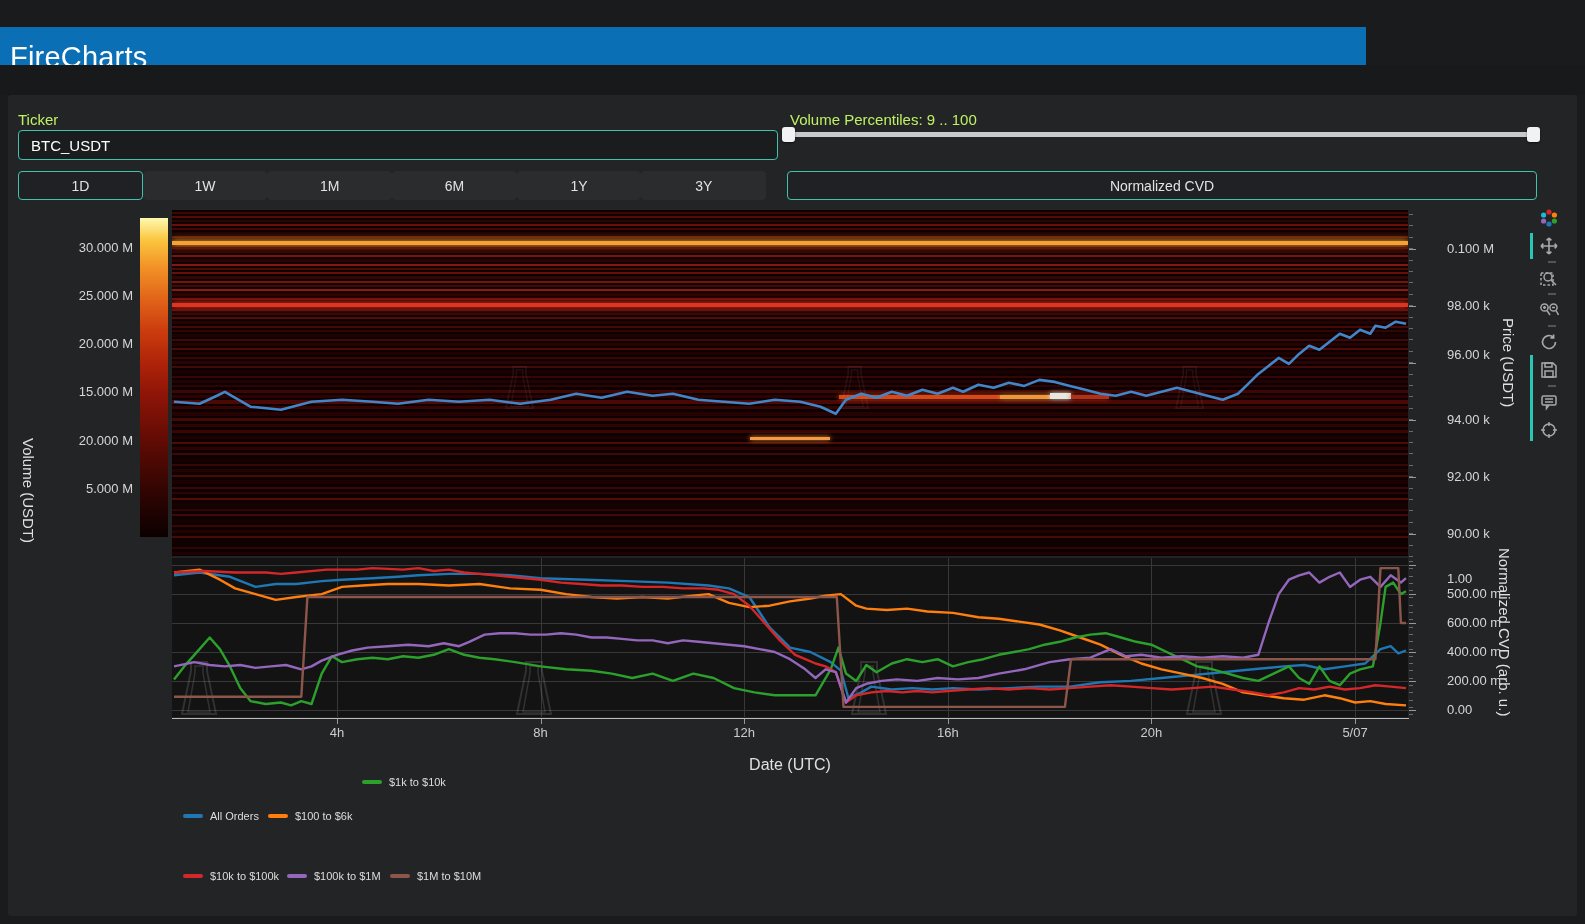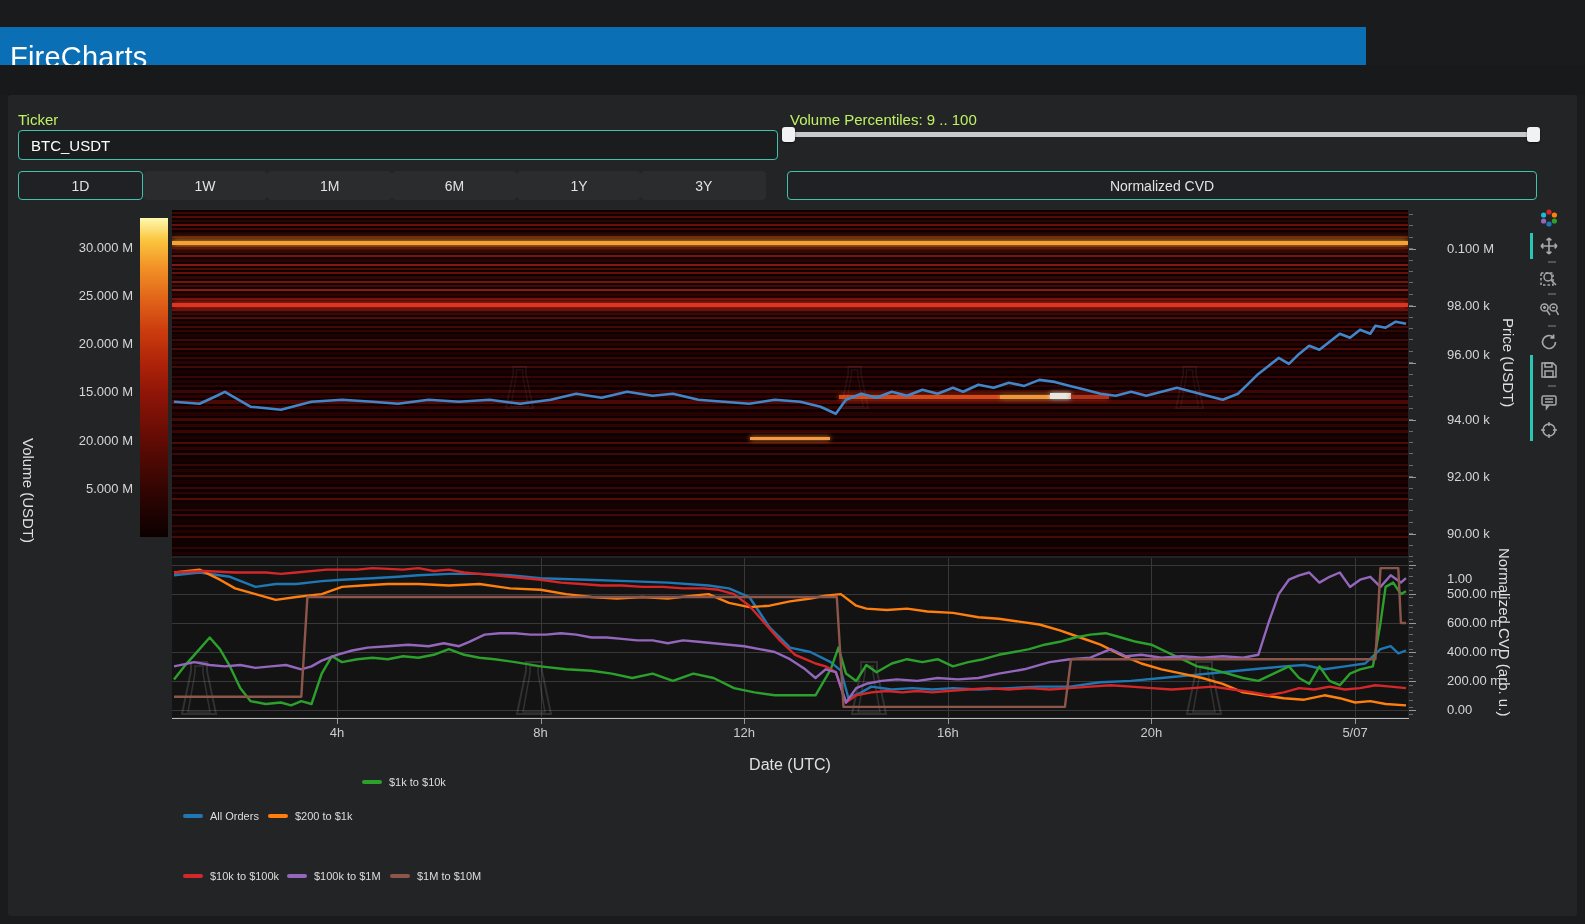--- a/index.html
+++ b/index.html
@@ -309,21 +309,21 @@
       <div class="minortick" style="left: 1409px; top: 707px; width: 4px; height: 1px;"></div>
       <div class="minortick" style="left: 1409px; top: 714px; width: 4px; height: 1px;"></div>
     </div>
   <div id="legendLayer">
       <div class="legend-item" style="left: 183px; top: 810px;">
         <div class="legend-dash" style="background: rgb(31, 119, 180);"></div>
         <div class="legend-text">All Orders</div>
       </div>
       <div class="legend-item" style="left: 268px; top: 810px;">
         <div class="legend-dash" style="background: rgb(255, 127, 14);"></div>
-        <div class="legend-text">$200 to $1k</div>
+        <div class="legend-text">$100 to $6k</div>
       </div>
       <div class="legend-item" style="left: 362px; top: 776px;">
         <div class="legend-dash" style="background: rgb(44, 160, 44);"></div>
         <div class="legend-text">$1k to $10k</div>
       </div>
       <div class="legend-item" style="left: 183px; top: 870px;">
         <div class="legend-dash" style="background: rgb(214, 39, 40);"></div>
         <div class="legend-text">$10k to $100k</div>
       </div>
       <div class="legend-item" style="left: 287px; top: 870px;">

